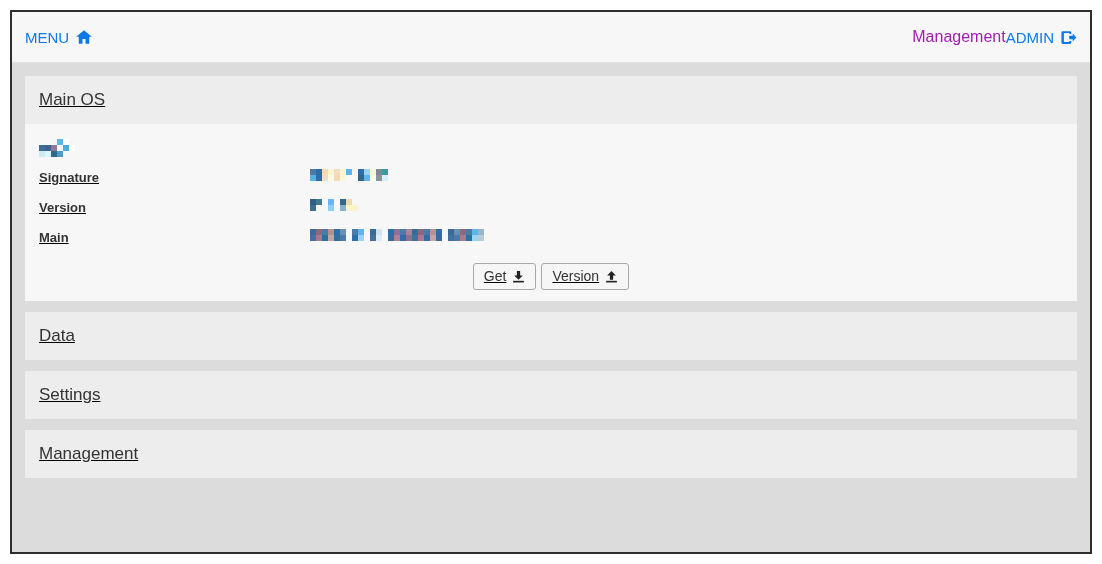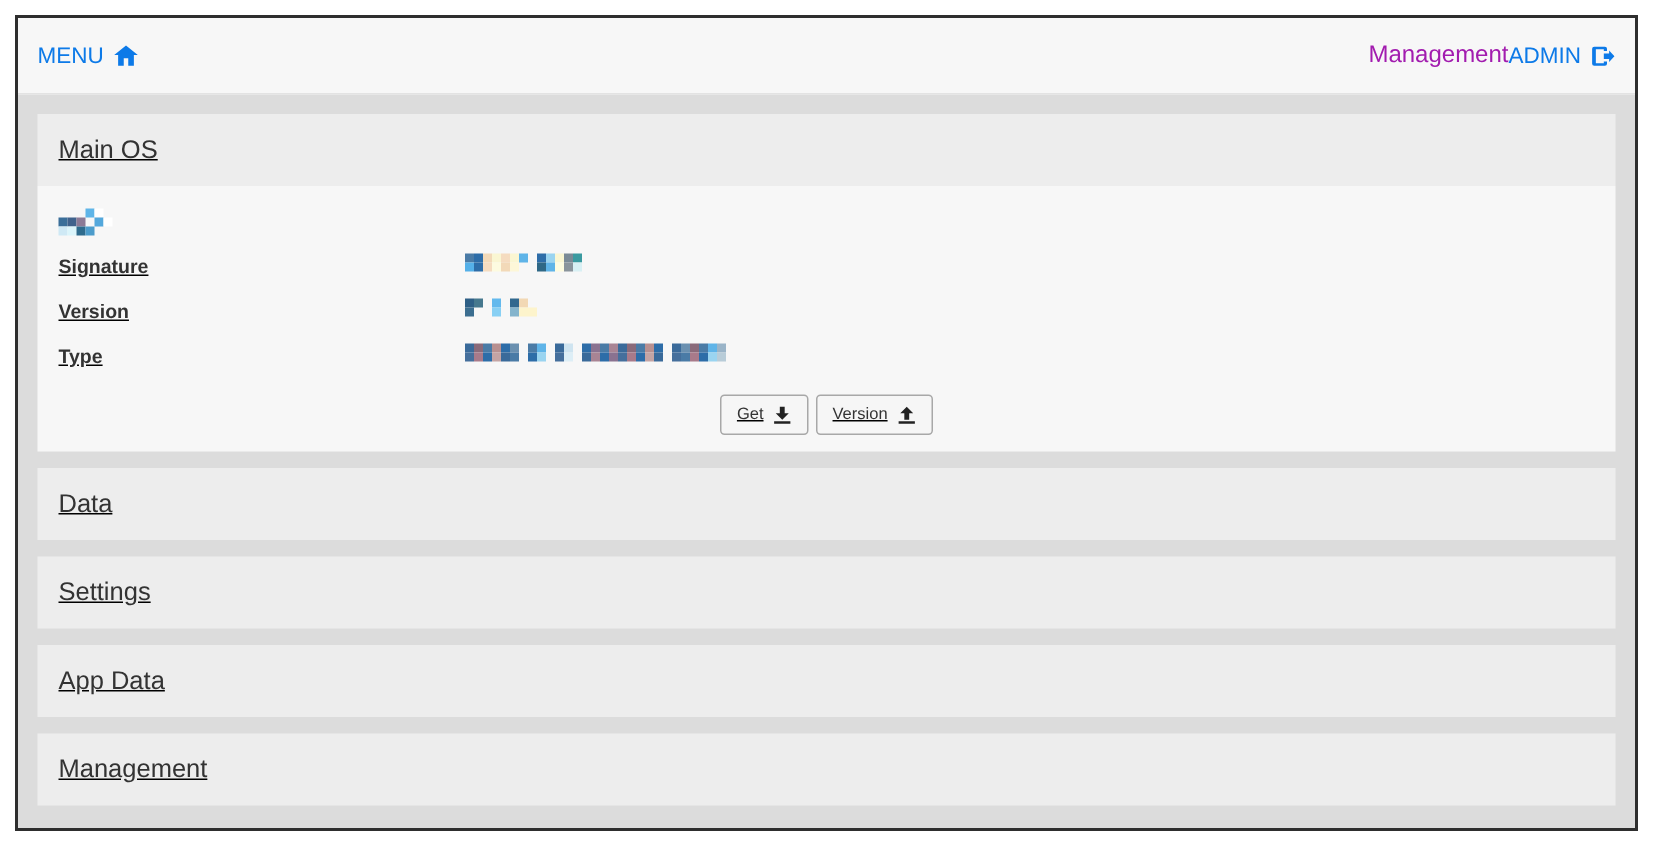--- a/index.html
+++ b/index.html
@@ -99,21 +99,21 @@
     margin-top: 6px;
   }
   .btn {
     display: inline-flex;
     align-items: center;
     gap: 6px;
     background: #f6f6f6;
     border: 1px solid #a8a8a8;
     border-radius: 3px;
     padding: 3px 10px 4px 10px;
-    font-size: 11px;
+    font-size: 14px;
     font-family: "Liberation Sans", sans-serif;
     color: #333333;
     cursor: pointer;
     line-height: 18px;
   }
   .btn svg { display: block; }
 </style>
 </head>
 <body>
 
@@ -234,21 +234,21 @@
                   <span class="mosaic-cell" style="background: rgb(136, 208, 244);"></span>
                   <span class="mosaic-cell"></span>
                   <span class="mosaic-cell" style="background: rgb(132, 180, 204);"></span>
                   <span class="mosaic-cell" style="background: rgb(253, 244, 204);"></span>
                   <span class="mosaic-cell" style="background: rgb(253, 244, 204);"></span>
                 </div>
               </div>
           </div>
 
           <div class="field-row">
-            <div class="field-label">Type</div>
+            <div class="field-label">Main</div>
             <div class="mosaic">
                 <div class="mosaic-row">
                   <span class="mosaic-cell" style="background: rgb(58, 106, 154);"></span>
                   <span class="mosaic-cell" style="background: rgb(138, 106, 122);"></span>
                   <span class="mosaic-cell" style="background: rgb(74, 123, 166);"></span>
                   <span class="mosaic-cell" style="background: rgb(184, 144, 144);"></span>
                   <span class="mosaic-cell" style="background: rgb(45, 109, 168);"></span>
                   <span class="mosaic-cell" style="background: rgb(106, 144, 176);"></span>
                   <span class="mosaic-cell"></span>
                   <span class="mosaic-cell" style="background: rgb(74, 123, 166);"></span>
@@ -337,25 +337,20 @@
           <span>Data</span>
         </div>
       </div>
 
       <div class="panel">
         <div class="panel-header">
           <span>Settings</span>
         </div>
       </div>
 
-      <div class="panel">
-        <div class="panel-header">
-          <span>App Data</span>
-        </div>
-      </div>
 
       <div class="panel">
         <div class="panel-header">
           <span>Management</span>
         </div>
       </div>
 
     </div>
   </div>
 </div>

